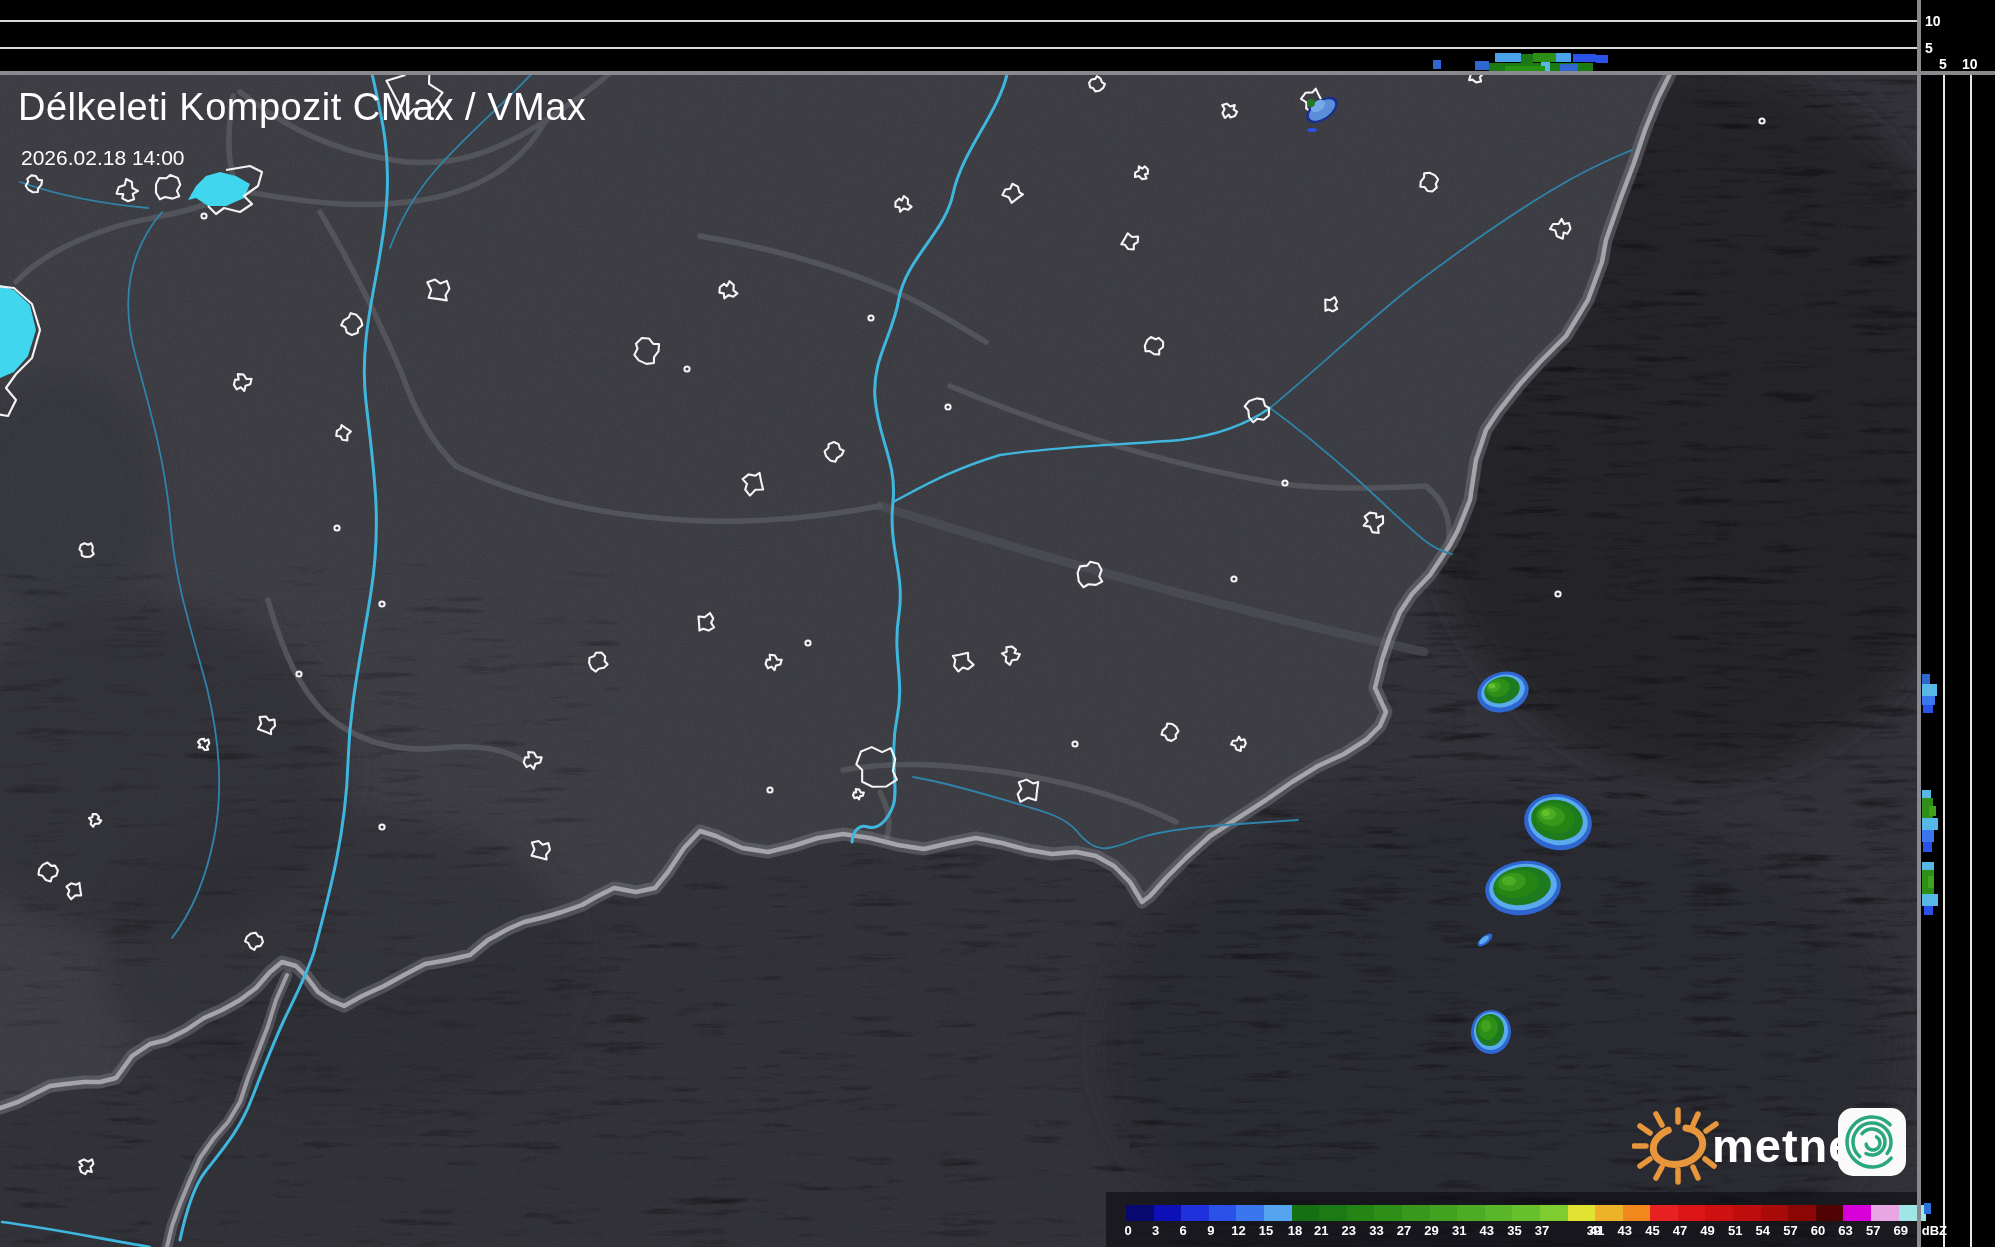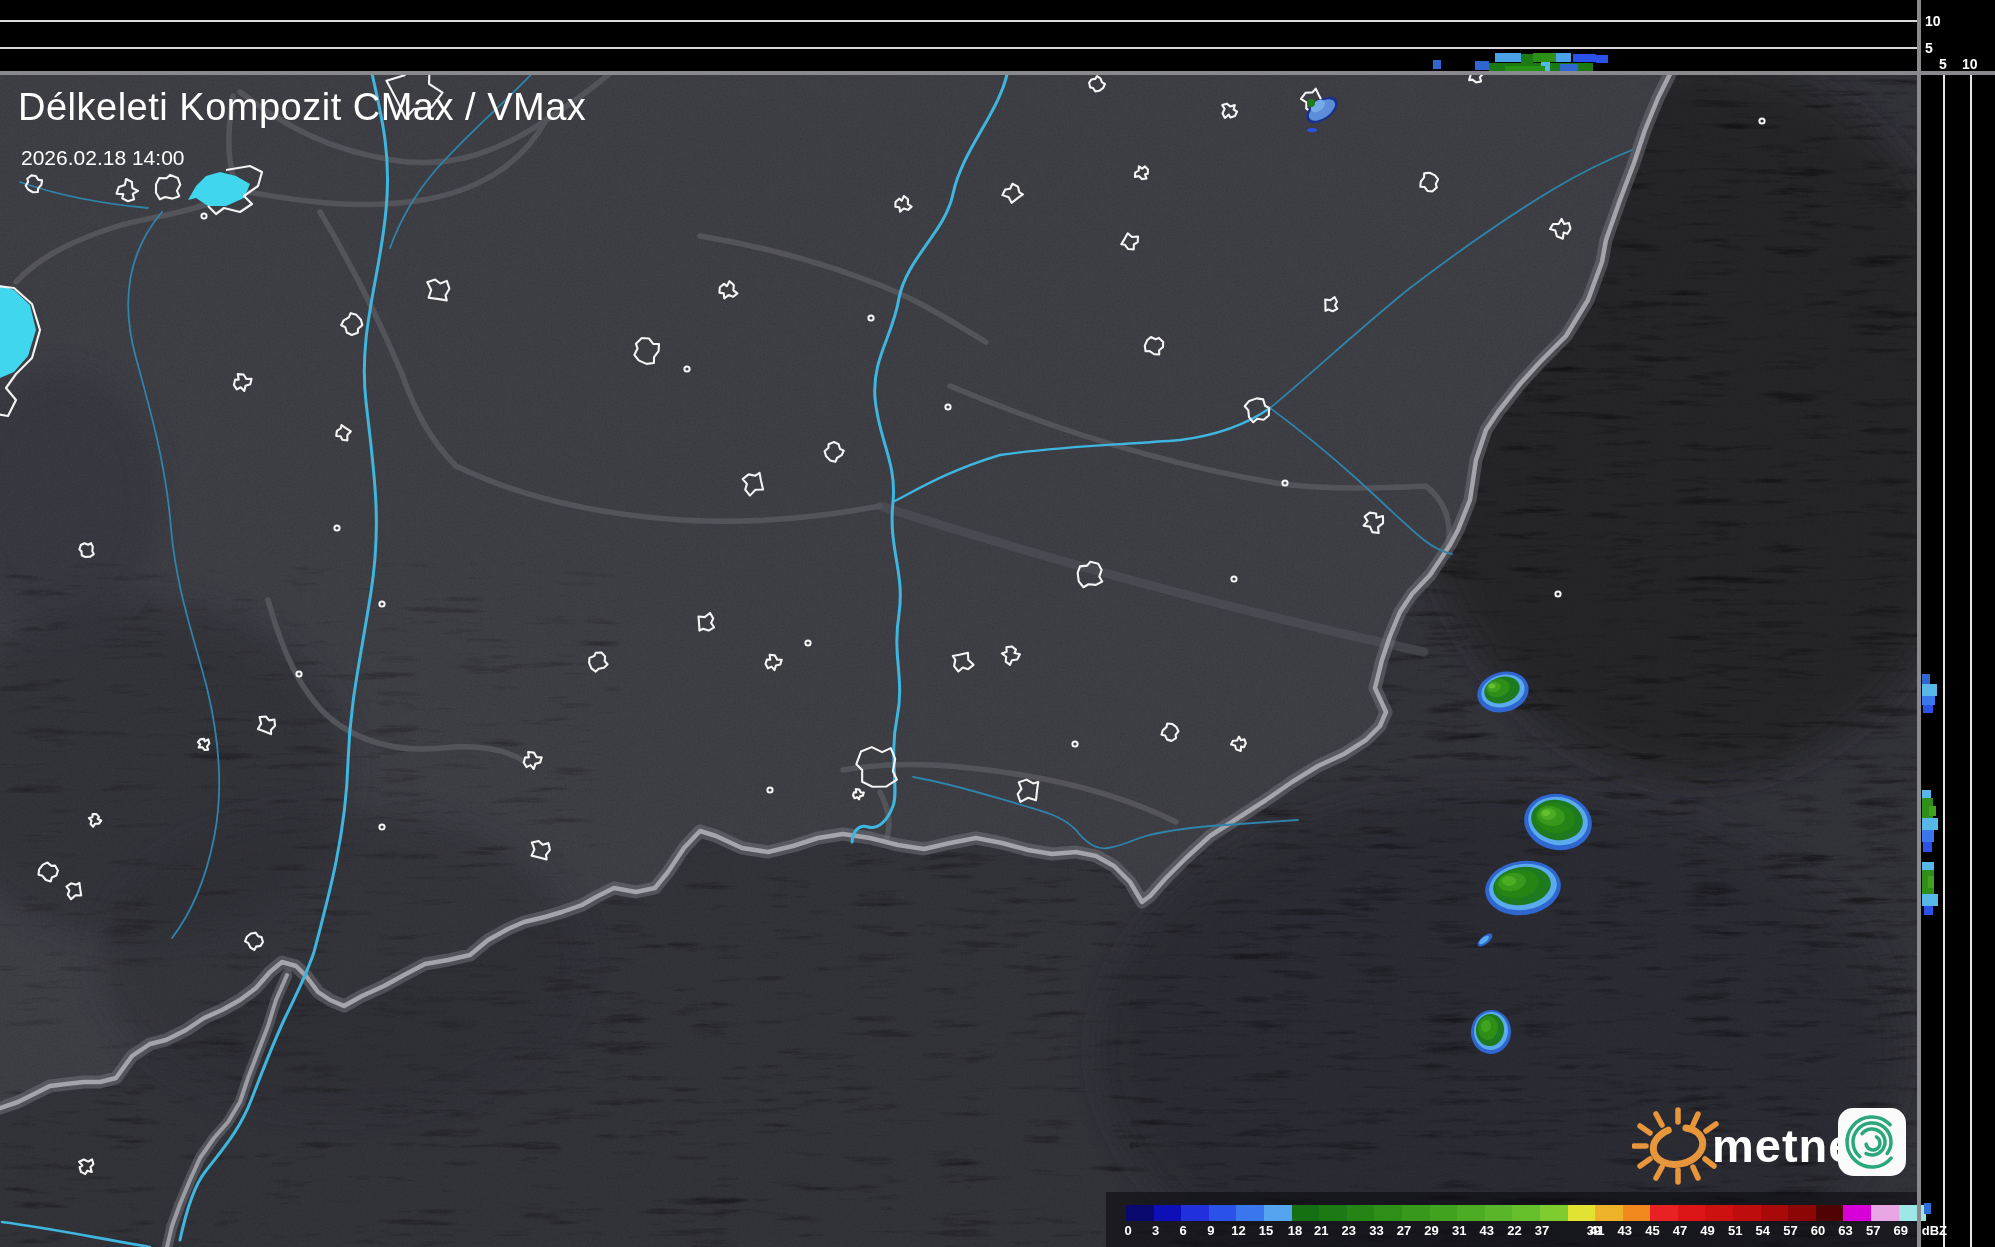--- a/index.html
+++ b/index.html
@@ -277,21 +277,21 @@
         <span style="left: 132.4px;">12</span>
         <span style="left: 160px;">15</span>
         <span style="left: 189px;">18</span>
         <span style="left: 215.2px;">21</span>
         <span style="left: 242.8px;">23</span>
         <span style="left: 270.4px;">33</span>
         <span style="left: 298px;">27</span>
         <span style="left: 325.6px;">29</span>
         <span style="left: 353.2px;">31</span>
         <span style="left: 380.8px;">43</span>
-        <span style="left: 408.4px;">22</span>
+        <span style="left: 408.4px;">35</span>
         <span style="left: 436px;">37</span>
         <span style="left: 488px;">39</span>
         <span style="left: 491.2px;">41</span>
         <span style="left: 518.8px;">43</span>
         <span style="left: 546.4px;">45</span>
         <span style="left: 574px;">47</span>
         <span style="left: 601.6px;">49</span>
         <span style="left: 629.2px;">51</span>
         <span style="left: 656.8px;">54</span>
         <span style="left: 684.4px;">57</span>

